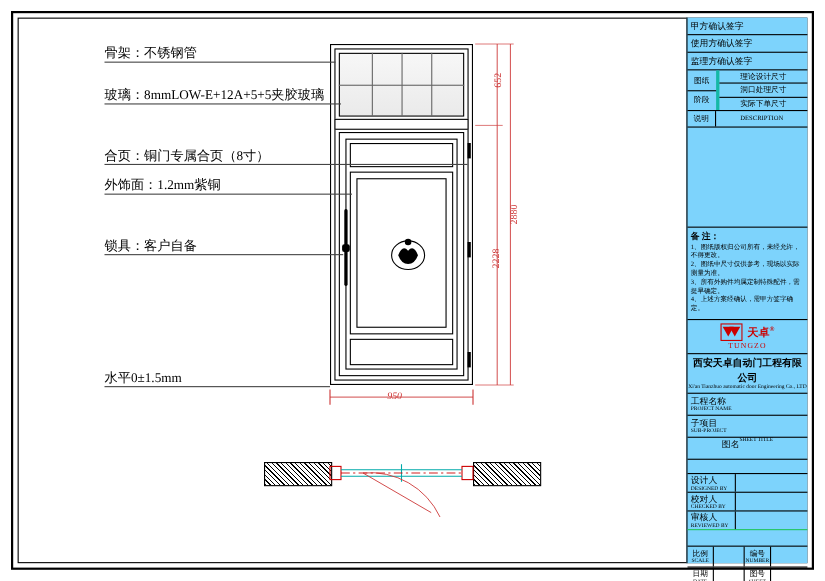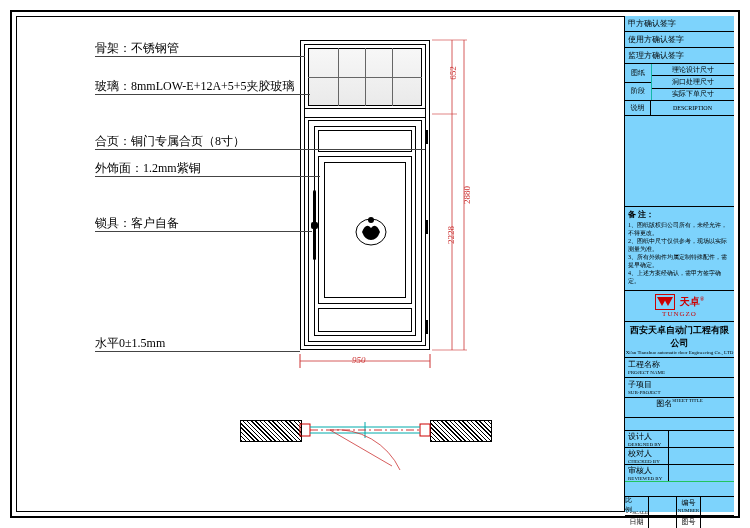--- a/index.html
+++ b/index.html
@@ -210,21 +210,21 @@
   <line x1="0" y1="0" x2="62" y2="36" stroke="#cc3333" stroke-width="0.8"></line>
 </svg>
 
 <div class="tblock">
 
   <div class="tb-row" style="height:16px;">甲方确认签字</div>
   <div class="tb-row" style="height:16px;">使用方确认签字</div>
   <div class="tb-row" style="height:16px;">监理方确认签字</div>
 
   <div class="tb-grid" style="height:36px; border-bottom:1px solid #000;">
-    <div style="width:26px; display:flex; flex-direction:column; border-right:1px solid #14b8a6;">
+    <div style="width:26px; display:flex; flex-direction:column; border-right:3px solid #14b8a6;">
       <div class="tb-cell" style="flex:1;border-bottom:1px solid #000;border-right:none;">图纸</div>
       <div class="tb-cell" style="flex:1;border-right:none;">阶段</div>
     </div>
     <div style="flex:1; display:flex; flex-direction:column;">
       <div class="tb-cell" style="flex:1;border-bottom:1px solid #000;border-right:none;">理论设计尺寸</div>
       <div class="tb-cell" style="flex:1;border-bottom:1px solid #000;border-right:none;">洞口处理尺寸</div>
       <div class="tb-cell" style="flex:1;border-right:none;">实际下单尺寸</div>
     </div>
   </div>
 
@@ -285,21 +285,21 @@
     <div style="width:40px;display:flex;flex-direction:column;justify-content:center;border-right:1px solid #000;padding-left:3px;">
       <span style="font-size:8px;">审核人</span>
       <span style="font-size:5px;">REVIEWED BY</span>
     </div>
       <div style="flex:1;"></div>
   </div>
 
   <div style="height:14px;border-bottom:1px solid #000;"></div>
 
   <div class="tb-grid" style="height:18px;border-bottom:1px solid #000;">
-    <div class="tb-cell" style="width:24px;align-items:flex-end;">
+    <div class="tb-cell" style="width:24px;flex-direction:column;">
       <span style="font-size:7px;">比例</span>
       <span style="font-size:5px;">SCALE</span>
     </div>
     <div class="tb-cell" style="width:28px;"></div>
     <div class="tb-cell" style="width:24px;flex-direction:column;">
       <span style="font-size:7px;">编号</span>
       <span style="font-size:5px;">NUMBER</span>
     </div>
     <div class="tb-cell" style="flex:1;"></div>
   </div>

